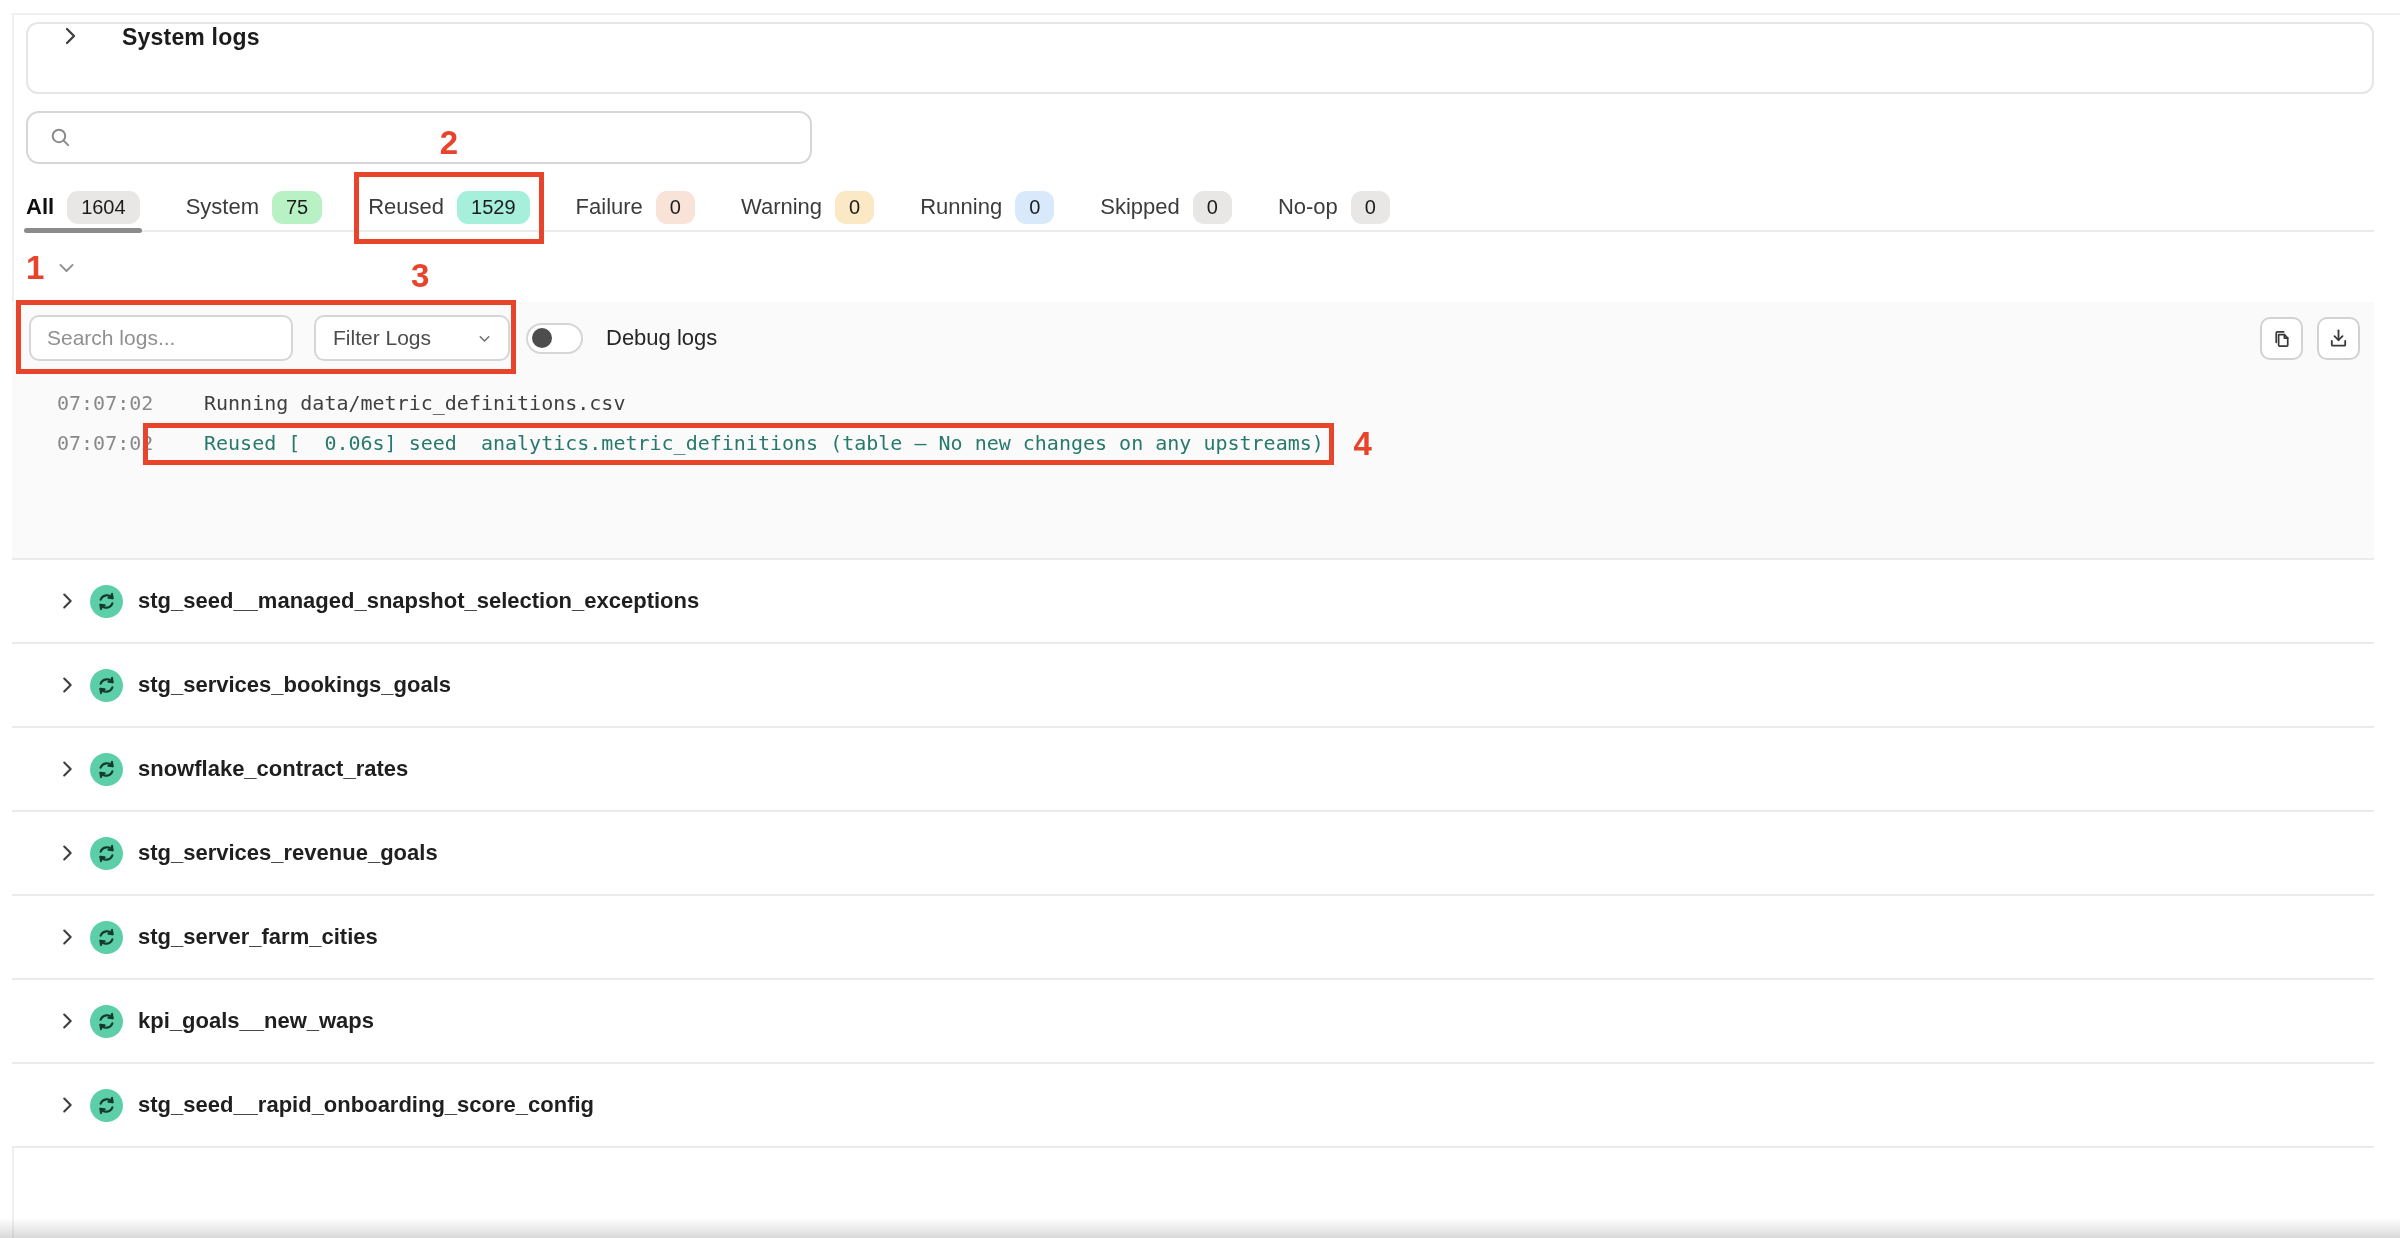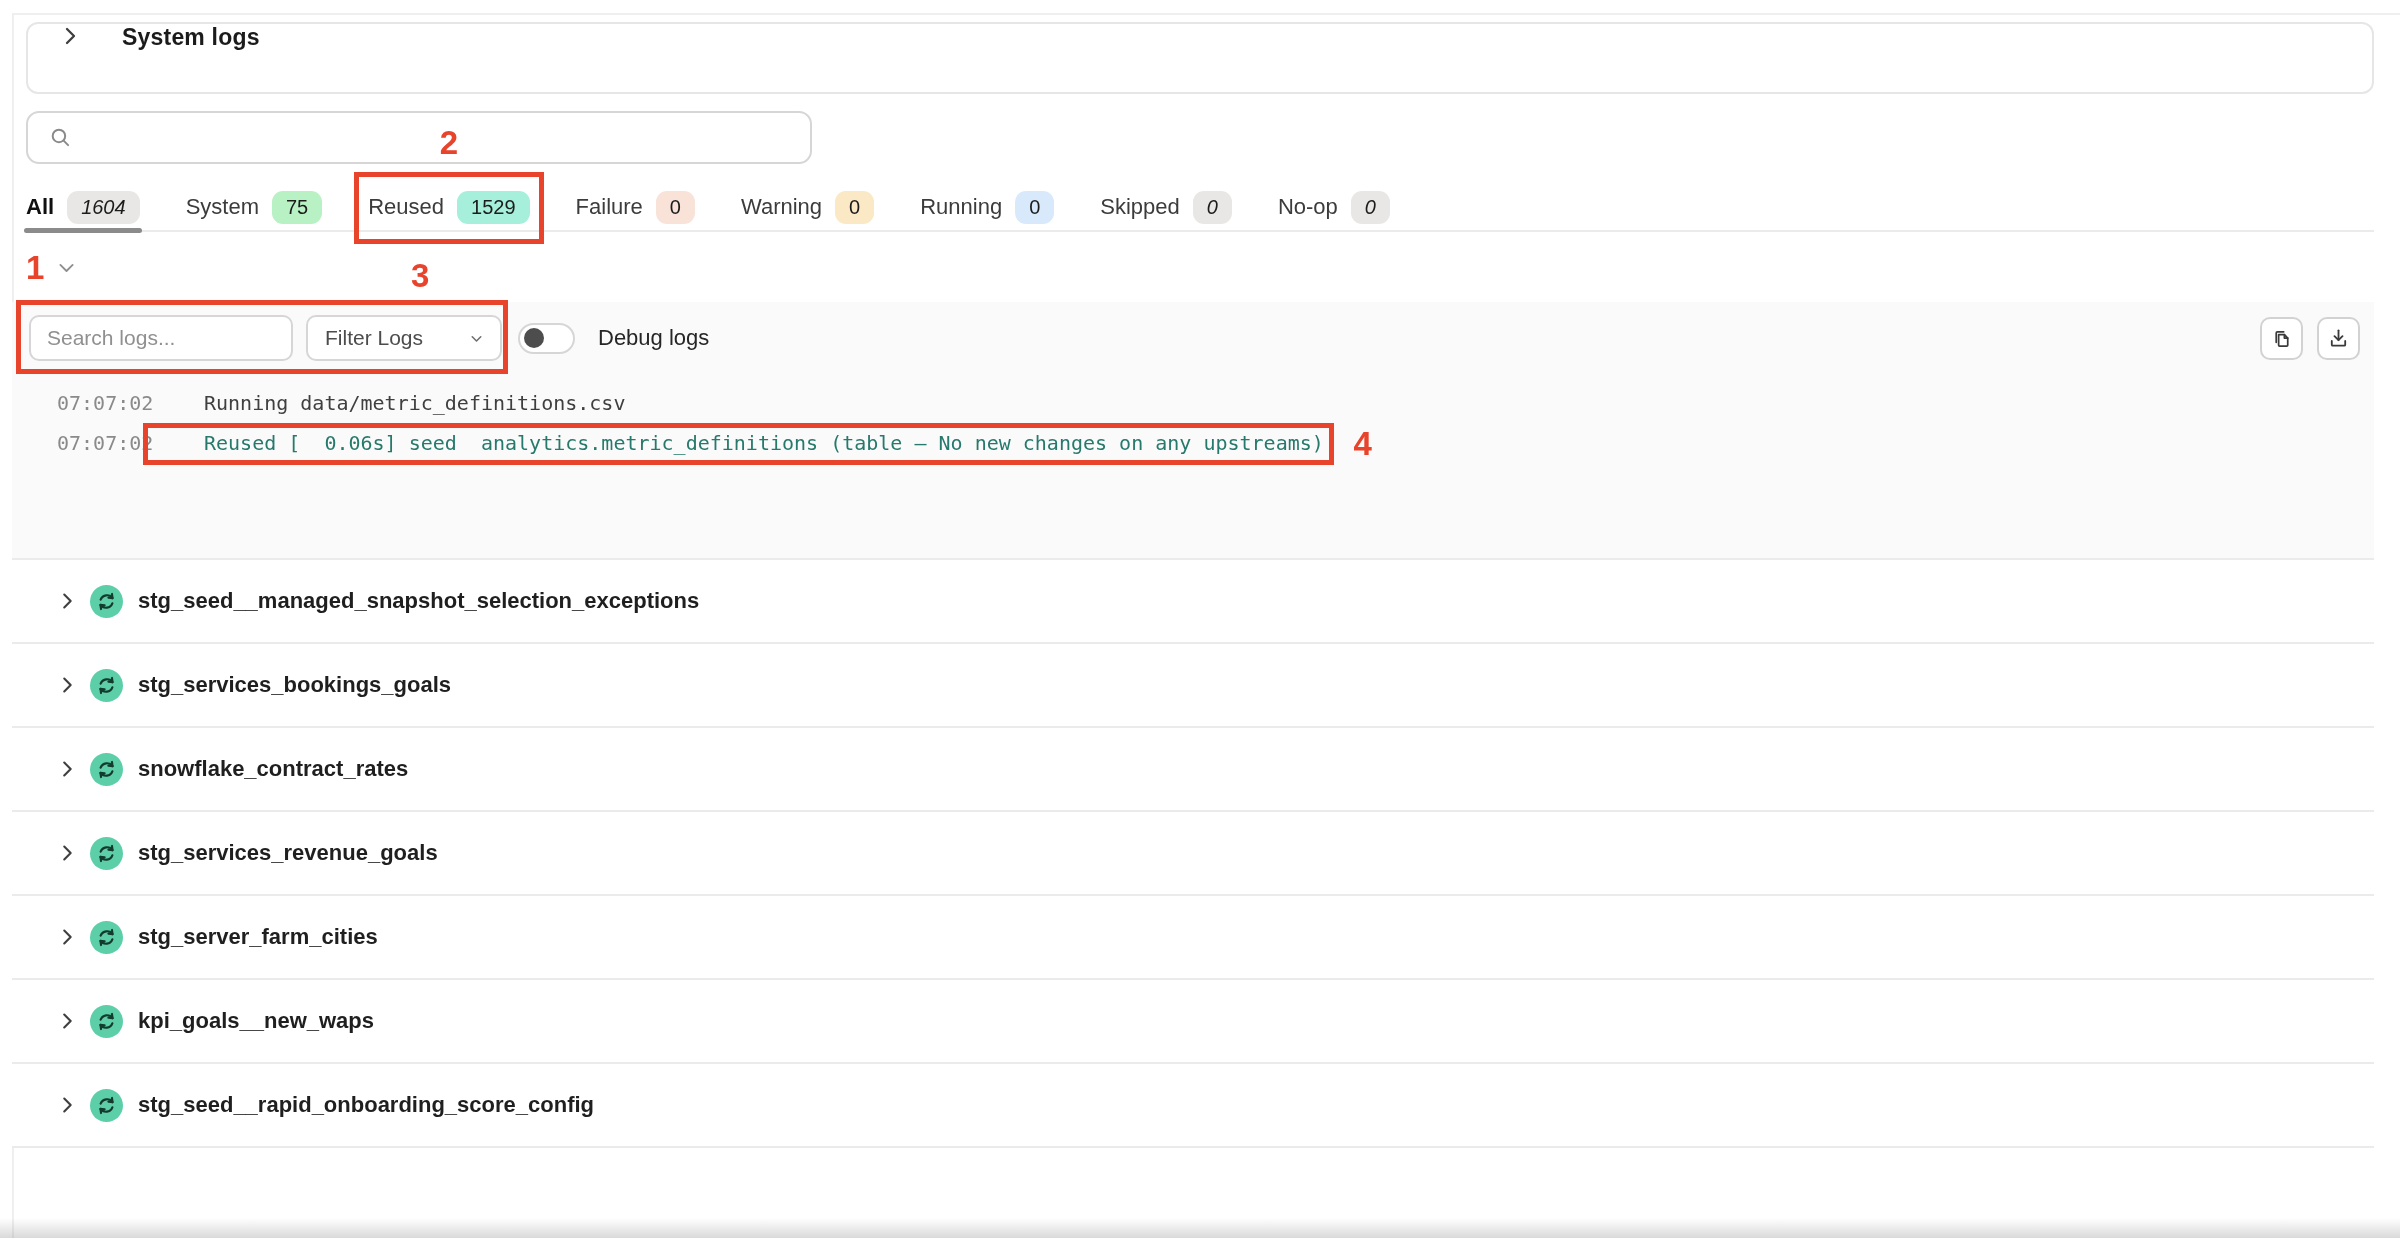--- a/index.html
+++ b/index.html
@@ -25,42 +25,42 @@
 
   
   .tabs { margin:20px 26px 0 14px; display:flex; align-items:center; gap:46px; height:48px;
           border-bottom:2px solid var(--divider); }
   .tab { display:flex; align-items:center; gap:13px; height:100%; position:relative; cursor:pointer; }
   .tab .lbl { font-size:22px; font-weight:500; color:#3c3c3c; }
   .tab.active .lbl { color:#101010; font-weight:700; }
   .tab .count { font-size:20px; font-weight:500; color:#1c1c1c; padding:5px 14px; border-radius:11px; }
   .tab.active::after { content:''; position:absolute; left:-2px; right:-2px; bottom:-3px; height:5px;
                        background:var(--active_underline); border-radius:3px; }
-  .badge-gray   { background:var(--badge_gray);font-style:italic; }
+  .badge-gray   { background:var(--badge_gray); }
   .badge-green  { background:var(--badge_green); }
   .badge-teal   { background:var(--badge_teal); }
   .badge-red    { background:var(--badge_red); }
   .badge-orange { background:var(--badge_orange); }
   .badge-blue   { background:var(--badge_blue); }
 
   
   .expanded-row { position:relative; height:70px; display:flex; align-items:center; padding-left:34px; }
   .reuse-icon { width:33px; height:33px; border-radius:50%; background:var(--reused_teal_bg);
                 display:flex; align-items:center; justify-content:center; flex:0 0 auto; }
   .row-label { font-size:22px; font-weight:700; color:#1f1f1f; }
 
   
   .log-panel { background:var(--panel_bg); margin-right:26px; height:258px; padding:13px 14px 0 17px;
                border-bottom:2px solid var(--divider); }
   .log-toolbar { display:flex; align-items:center; }
   .tool-inputs { position:relative; display:flex; align-items:center; }
   .input-sm { width:264px; height:46px; border:2px solid var(--border); border-radius:10px; background:#fff;
               font-size:21px; font-family:"Liberation Sans",sans-serif; color:#333; padding:0 16px; outline:none; }
   .input-sm::placeholder { color:var(--placeholder); }
-  .select-sm { margin-left:13px; width:196px; height:46px; border:2px solid var(--border); border-radius:10px;
+  .select-sm { margin-left:21px; width:196px; height:46px; border:2px solid var(--border); border-radius:10px;
                background:#fff; display:flex; align-items:center; justify-content:space-between;
                padding:0 15px 0 17px; cursor:pointer; }
   .select-sm .lbl { font-size:21px; color:#4c4c4c; }
   .toggle { margin-left:16px; width:57px; height:31px; border:2px solid var(--border); border-radius:17px;
             background:#fff; position:relative; cursor:pointer; flex:0 0 auto; }
   .toggle .knob { position:absolute; left:4px; top:3.5px; width:20px; height:20px; border-radius:50%; background:#4d4d4d; }
   .debug-label { margin-left:23px; font-size:22px; font-weight:500; color:#262626; }
   .toolbar-spacer { flex:1; }
   .icon-btn { width:43px; height:43px; border:2px solid #d2d2d2; border-radius:10px; background:#fff;
               display:flex; align-items:center; justify-content:center; cursor:pointer; }

